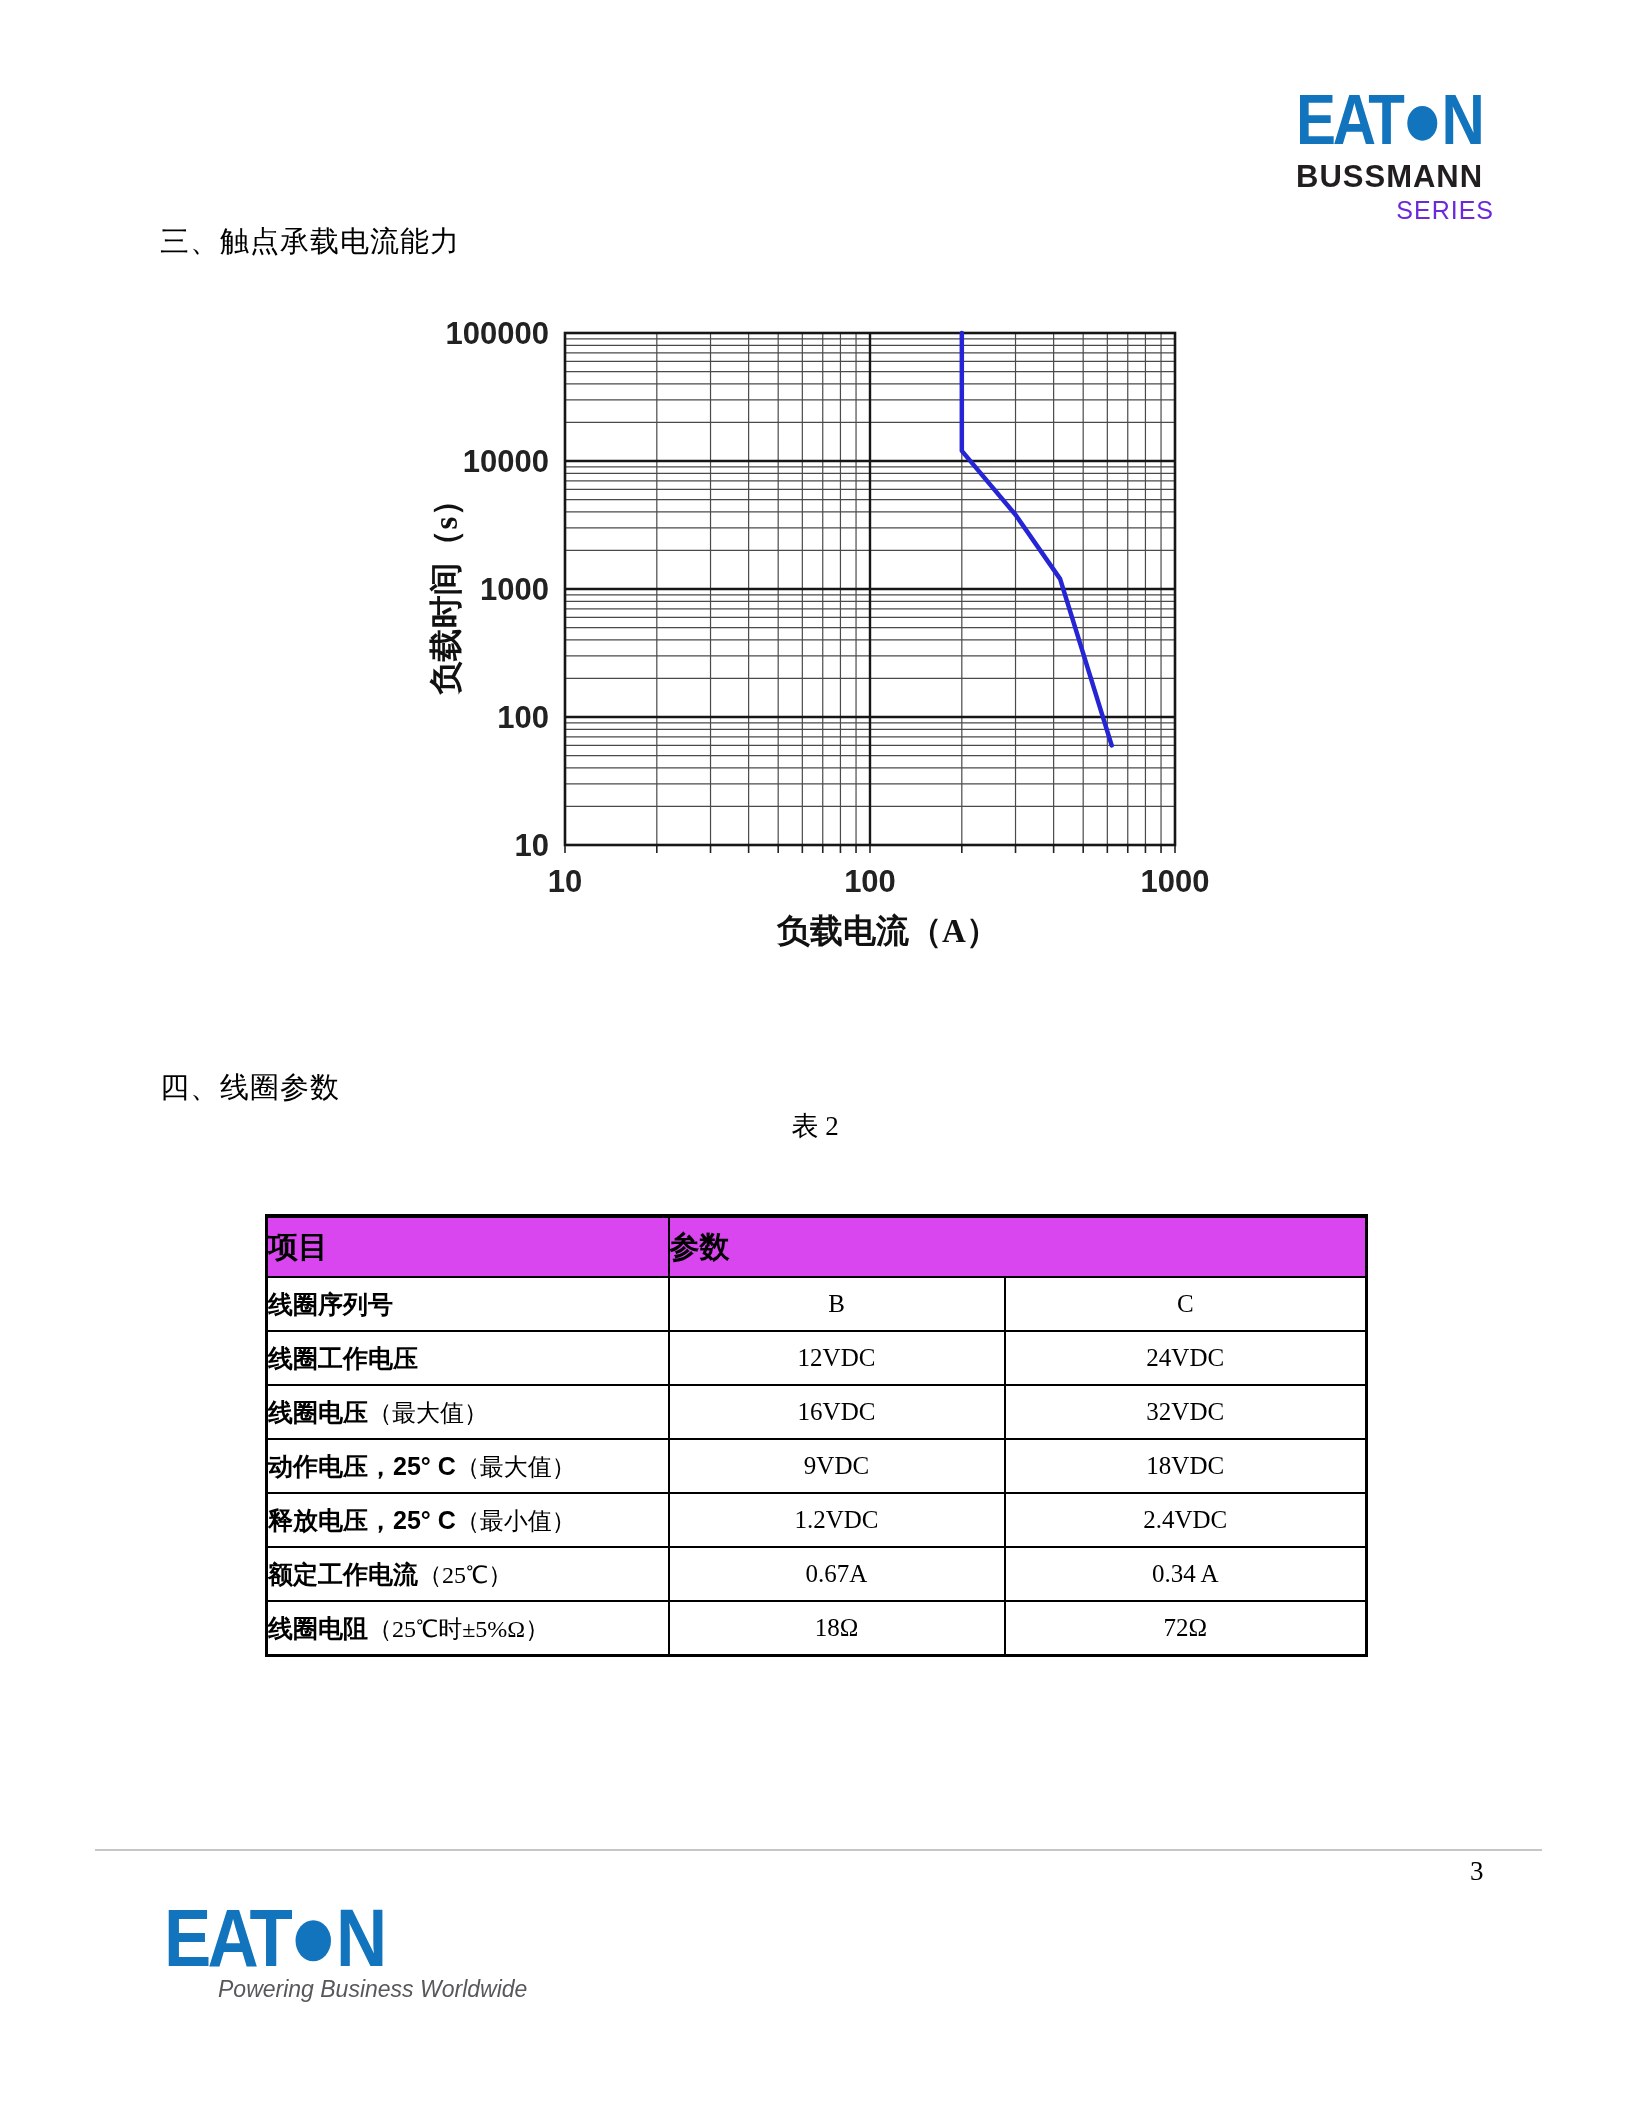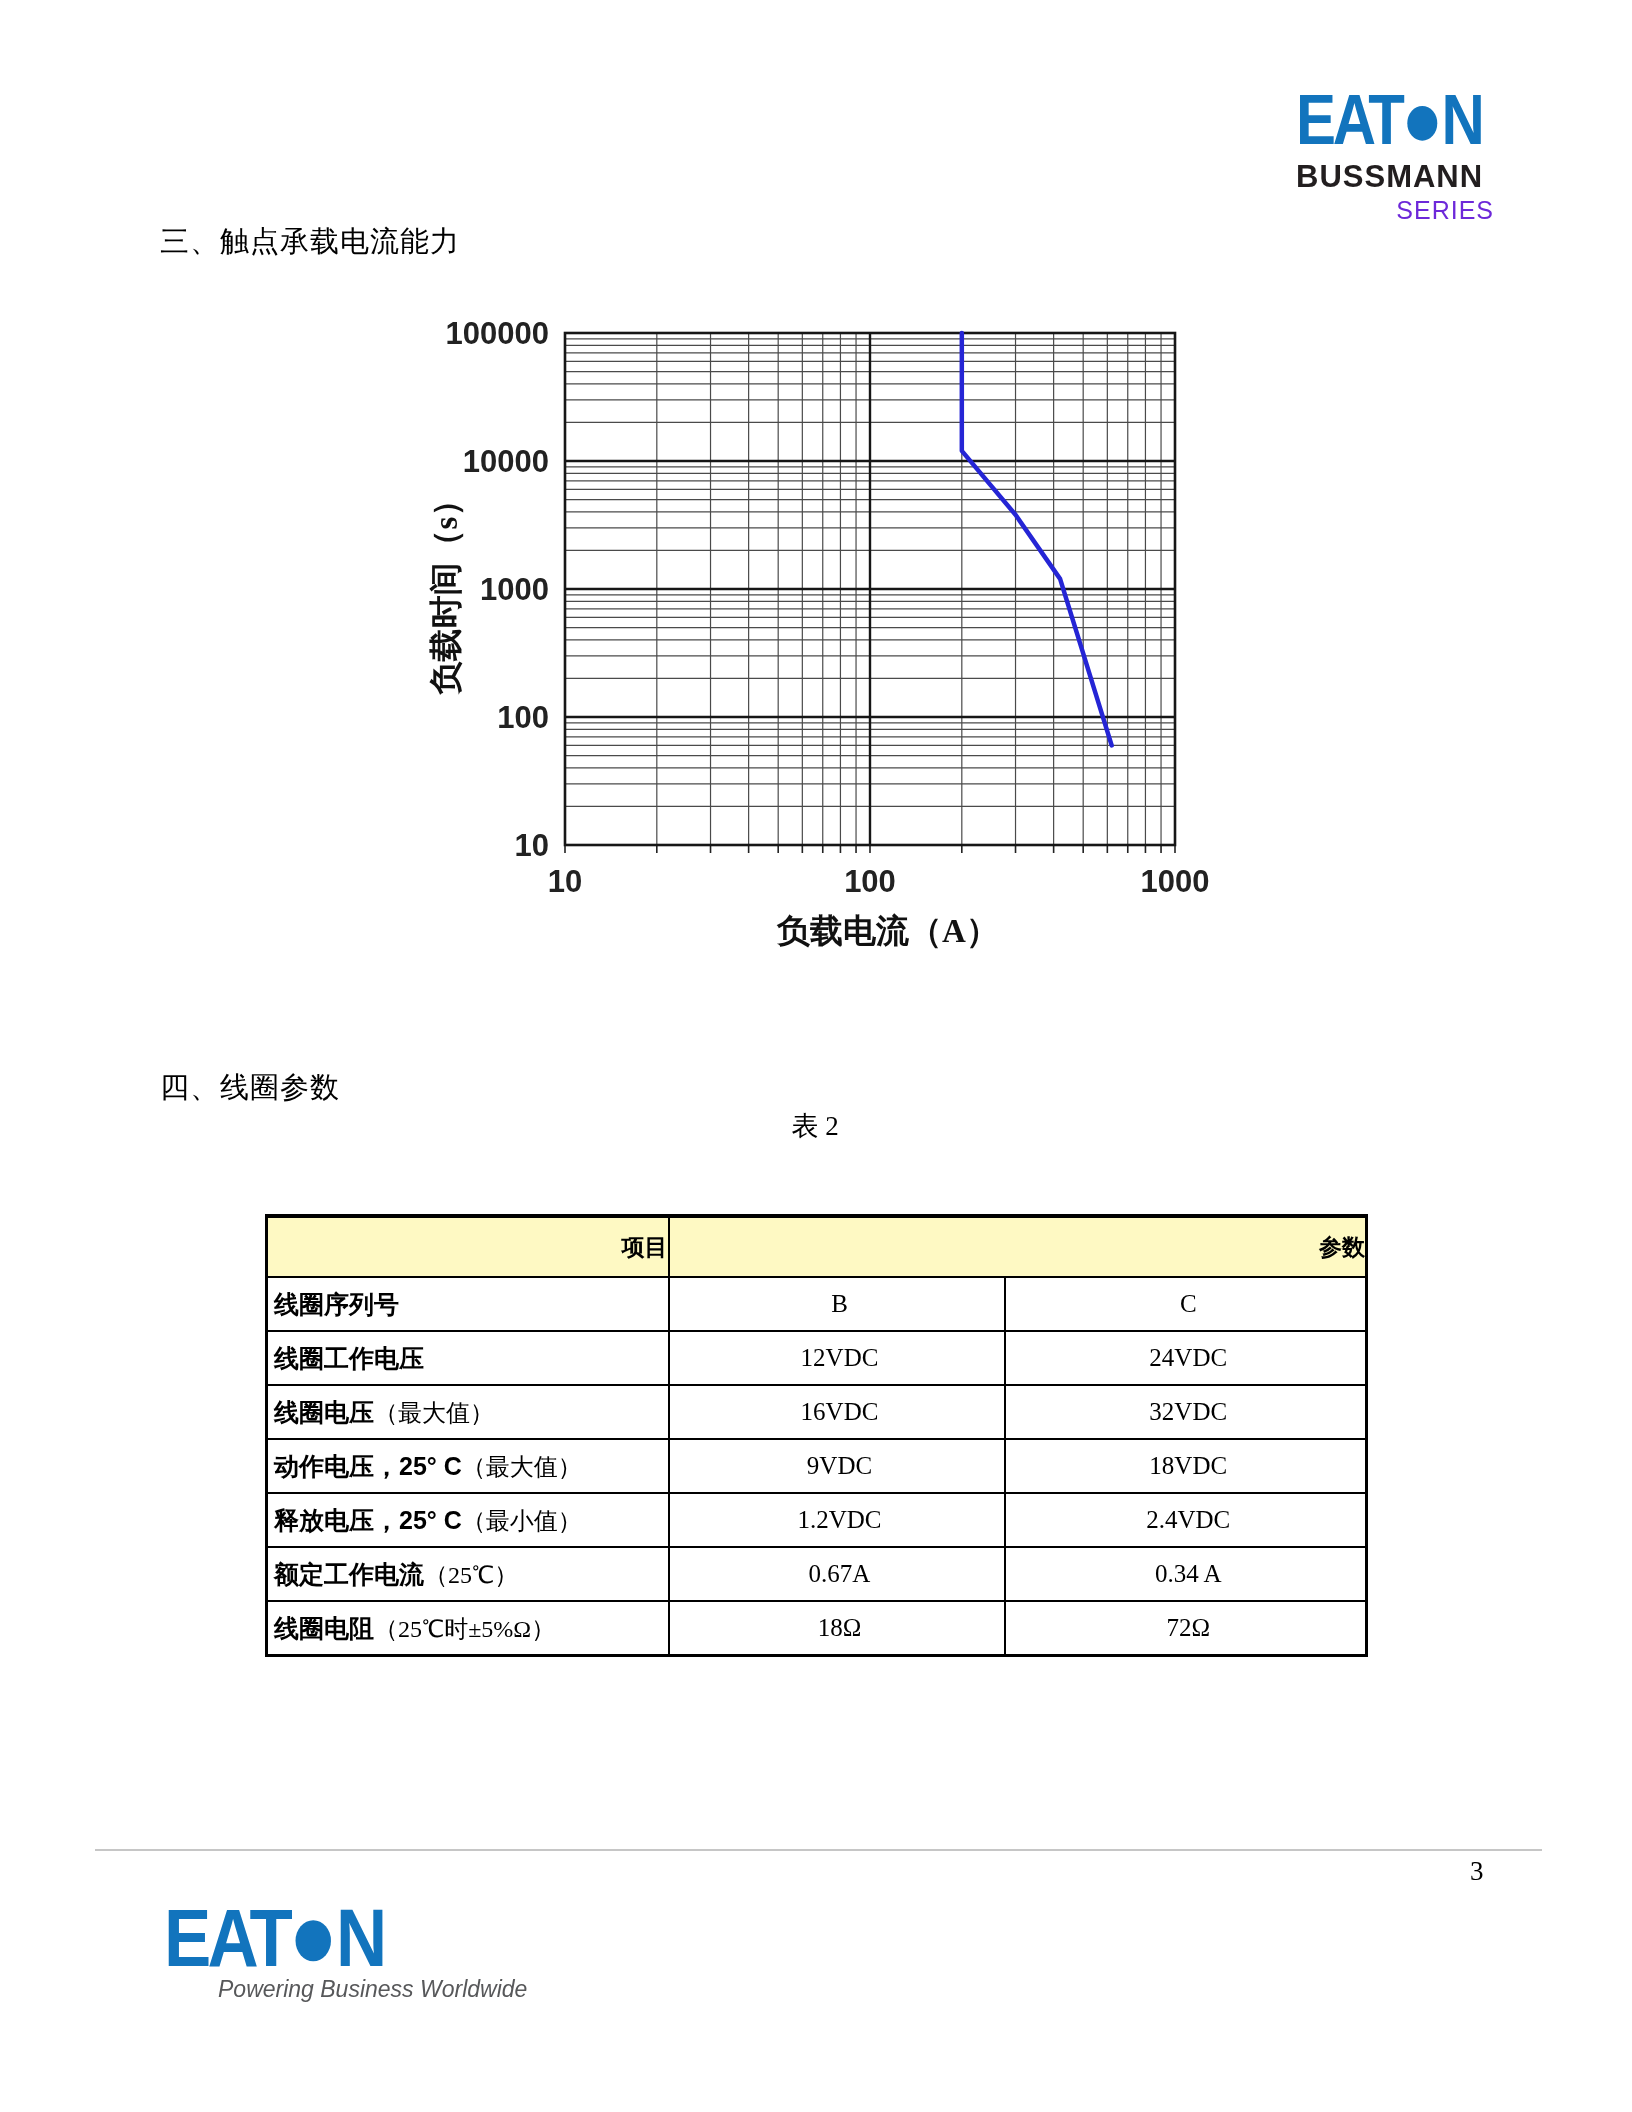--- a/index.html
+++ b/index.html
@@ -27,24 +27,24 @@
   .chart text.num{font-family:"Liberation Sans",sans-serif;font-size:31px;
                   font-weight:bold;fill:#222;}
   .chart text.axis-title{font-family:"Liberation Serif",serif;font-size:33px;
                          font-weight:bold;fill:#111;}
 
   
   table.coil{position:absolute;left:265px;top:1214px;width:1100px;
              border-collapse:collapse;table-layout:fixed;
              border:3px solid #000;border-top-width:4px;}
   table.coil td,table.coil th{border:2px solid #000;padding:0;vertical-align:middle;}
-  table.coil th{height:58px;background:#fef9c3;
+  table.coil th{height:58px;background:#d946ef;
                 font-family:"Liberation Sans",sans-serif;font-weight:bold;
-                font-size:23px;text-align:right;}
-  table.coil td{height:52px;padding-left:6px;}
+                font-size:30px;text-align:left;}
+  table.coil td{height:52px;}
   td.c-label{text-align:left;padding-left:14px;
              font-family:"Liberation Sans",sans-serif;font-weight:bold;font-size:25px;}
   td.c-label .note{font-family:"Liberation Serif",serif;font-weight:normal;font-size:24px;}
   td.c-val{text-align:center;font-family:"Liberation Serif",serif;font-size:25px;}
 
   
   .footer-rule{position:absolute;left:95px;top:1849px;width:1447px;height:0;
                border-top:2px solid #c6c6c6;}
   .page-num{position:absolute;left:1470px;top:1856px;font-size:27px;}
   .brand-bottom{position:absolute;left:164px;top:1902px;width:312px;}

